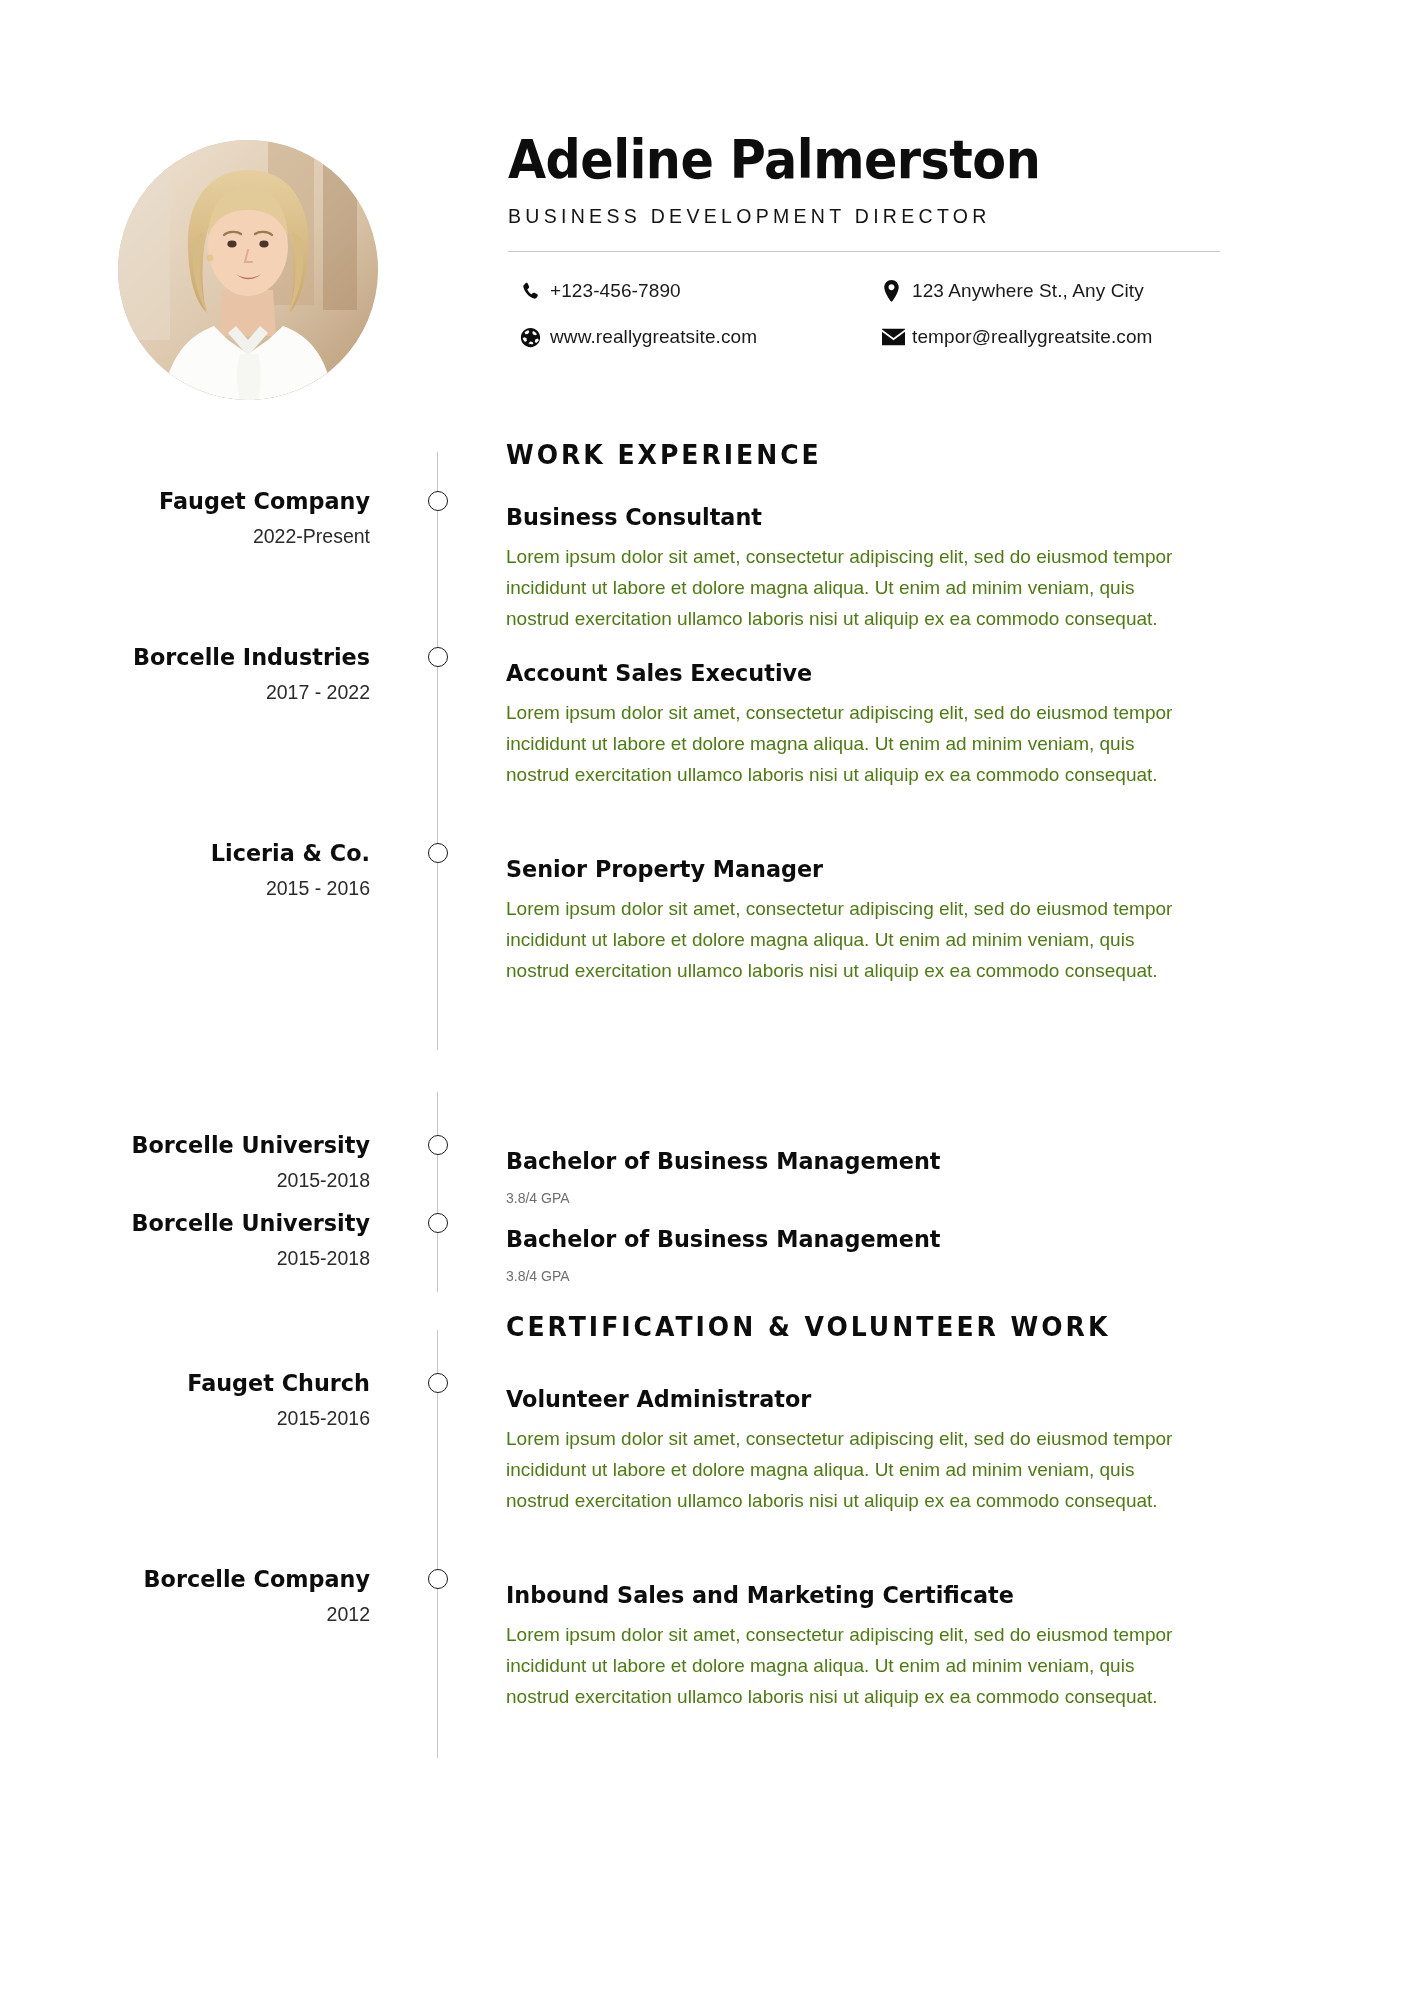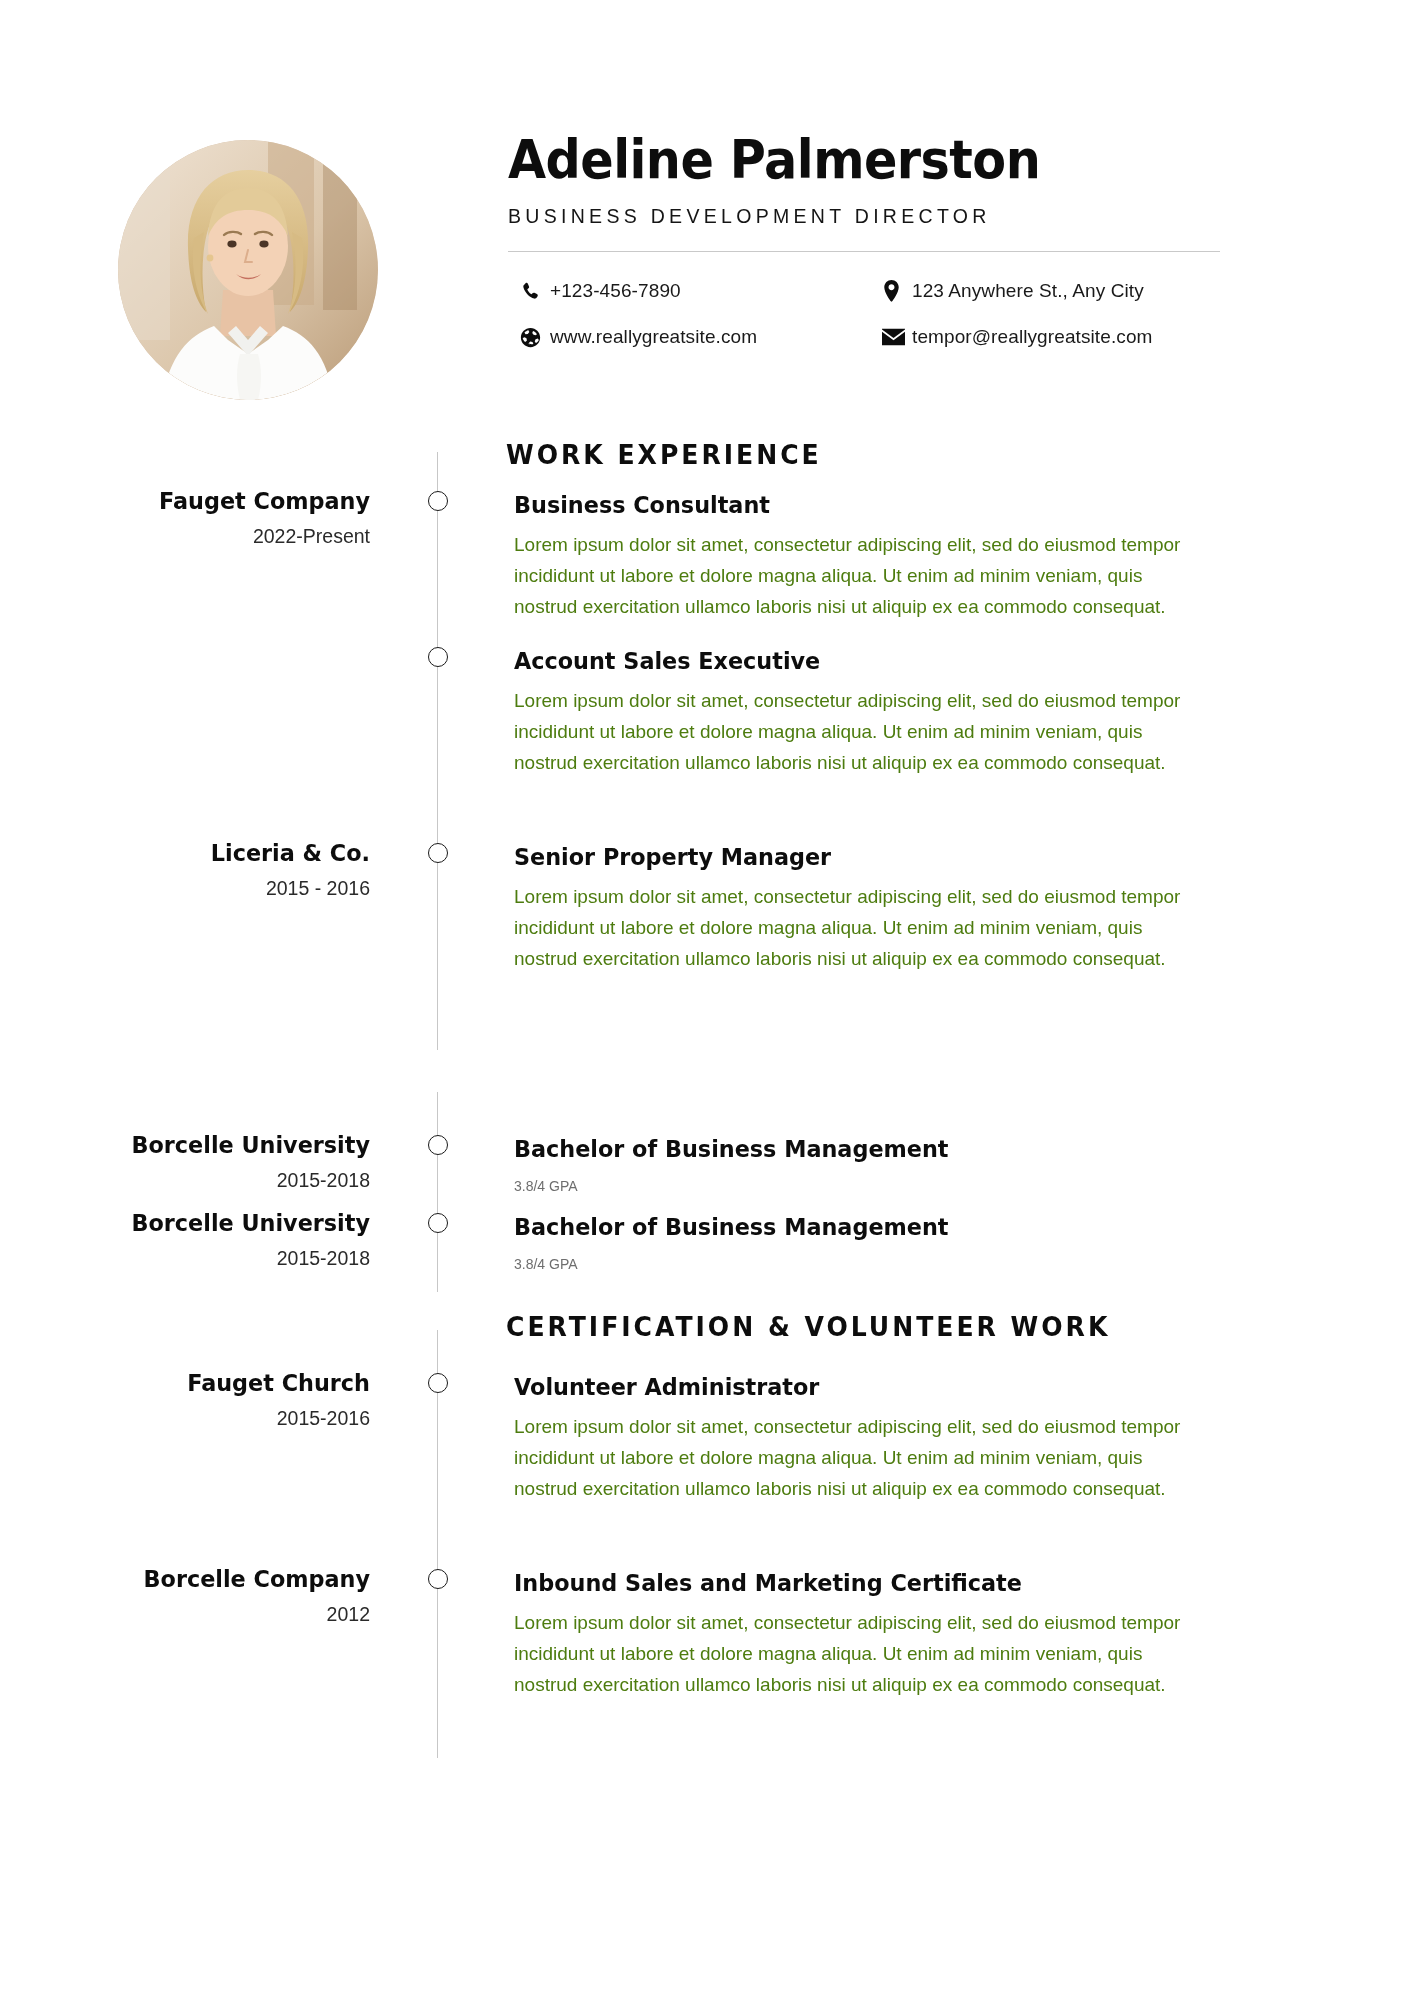--- a/index.html
+++ b/index.html
@@ -139,23 +139,22 @@
     left:428px;
     top:5px;
     width:20px; height:20px;
     border:1.7px solid #1a1a1a;
     border-radius:50%;
     background:#ffffff;
   }
 
   .entry-right {
     position:absolute;
-    left:506px; top:4px;
+    left:506px; top:16px;
     width:690px;
-    margin-left:8px;
   }
   .role {
     font-family:"DejaVu Sans", sans-serif;
     font-weight:700;
     font-size:23.5px;
     line-height:30px;
     color:#0d0d0d;
     transform:scaleX(0.95);
     transform-origin:left center;
     white-space:nowrap;
@@ -293,20 +292,24 @@
           <div class="dates">2022-Present</div>
         </div>
         <div class="marker"></div>
         <div class="entry-right">
           <div class="role">Business Consultant</div>
           <div class="desc">Lorem ipsum dolor sit amet, consectetur adipiscing elit, sed do eiusmod tempor incididunt ut labore et dolore magna aliqua. Ut enim ad minim veniam, quis nostrud exercitation ullamco laboris nisi ut aliquip ex ea commodo consequat.</div>
         </div>
       </div>
 
       <div class="entry" style="position:absolute;left:0;top:212px;width:1414px;">
+        <div class="entry-left">
+          <div class="org">Borcelle Industries</div>
+          <div class="dates">2017 - 2022</div>
+        </div>
         <div class="marker"></div>
         <div class="entry-right">
           <div class="role">Account Sales Executive</div>
           <div class="desc">Lorem ipsum dolor sit amet, consectetur adipiscing elit, sed do eiusmod tempor incididunt ut labore et dolore magna aliqua. Ut enim ad minim veniam, quis nostrud exercitation ullamco laboris nisi ut aliquip ex ea commodo consequat.</div>
         </div>
       </div>
 
       <div class="entry" style="position:absolute;left:0;top:408px;width:1414px;">
         <div class="entry-left">
           <div class="org">Liceria &amp; Co.</div>

